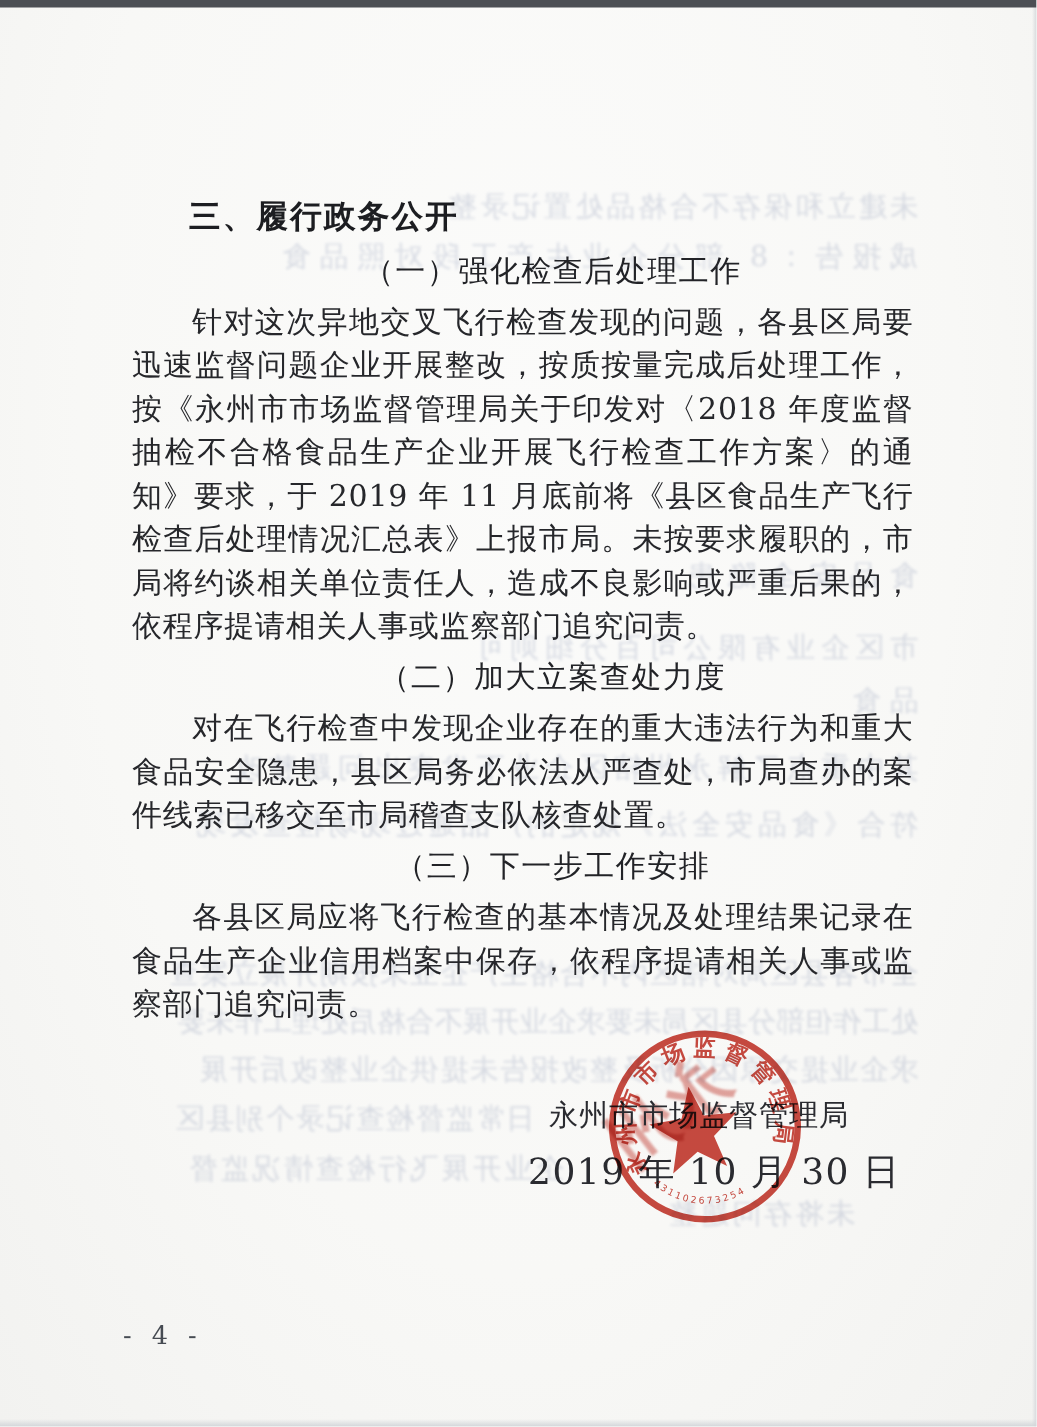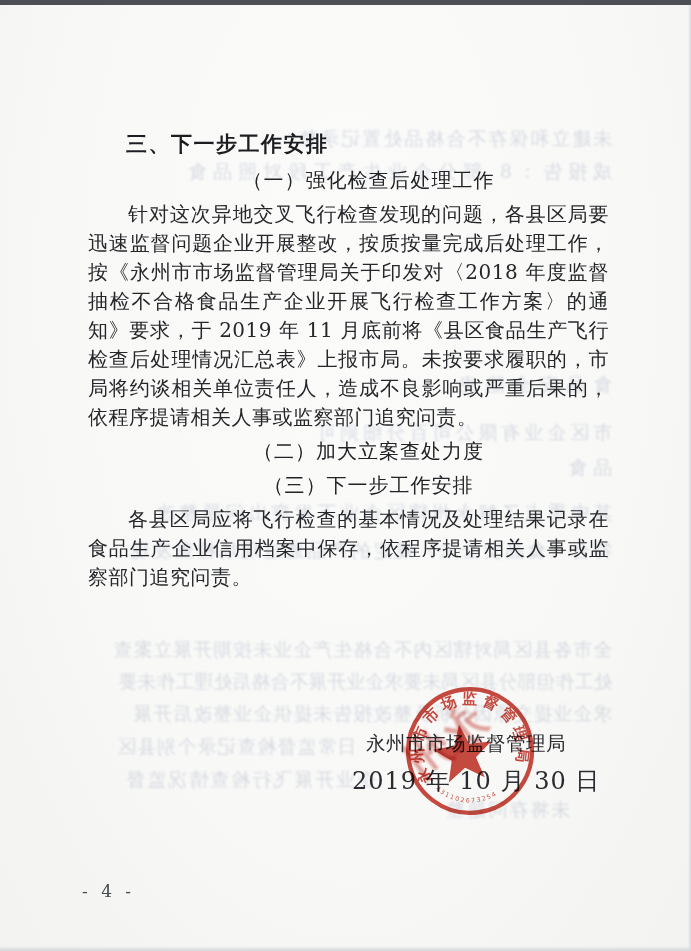--- a/index.html
+++ b/index.html
@@ -89,25 +89,26 @@
         <div class="ghost" style="top: 669px; left: 84px; width: 528px; letter-spacing: 0px;">处工作但部分县区局未要求企业开展不合格后处理工作未要</div>
         <div class="ghost" style="top: 701px; left: 84px; width: 528px; letter-spacing: 1px;">求企业提交原因分析及整改报告未提供企业整改后开展</div>
         <div class="ghost" style="top: 734px; left: 84px; width: 272px; letter-spacing: 1px;">日常监督检查记录个别县区</div>
         <div class="ghost" style="top: 767px; left: 84px; width: 292px; letter-spacing: 2px;">企业开展飞行检查情况监督</div>
         <div class="ghost" style="top: 797px; left: 430px; width: 140px; letter-spacing: 2px;">未将存问题整</div>
       </div>
 
     <div class="seal-ghost">永州</div>
 
     <div class="content">
-      <h1>三、下一步工作安排</h1>
+      <h1>三、履行政务公开</h1>
       <div id="sections">
           <div class="sub">（一）强化检查后处理工作</div>
           <p>针对这次异地交叉飞行检查发现的问题，各县区局要迅速监督问题企业开展整改，按质按量完成后处理工作，按《永州市市场监督管理局关于印发对〈2018 年度监督抽检不合格食品生产企业开展飞行检查工作方案〉的通知》要求，于 2019 年 11 月底前将《县区食品生产飞行检查后处理情况汇总表》上报市局。未按要求履职的，市局将约谈相关单位责任人，造成不良影响或严重后果的，依程序提请相关人事或监察部门追究问责。</p>
           <div class="sub">（二）加大立案查处力度</div>
+          <p>对在飞行检查中发现企业存在的重大违法行为和重大食品安全隐患，县区局务必依法从严查处，市局查办的案件线索已移交至市局稽查支队核查处置。</p>
           <div class="sub">（三）下一步工作安排</div>
           <p>各县区局应将飞行检查的基本情况及处理结果记录在食品生产企业信用档案中保存，依程序提请相关人事或监察部门追究问责。</p>
         </div>
     </div>
 
     <div class="sig-org">永州市市场监督管理局</div>
     <div class="sig-date">2019 年 10 月 30 日</div>
 
     <svg class="seal" viewBox="0 0 130 130">
       <defs>

